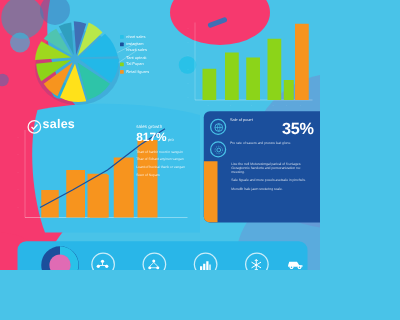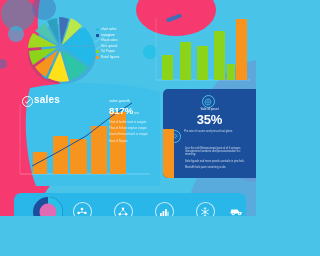--- a/index.html
+++ b/index.html
@@ -27,21 +27,21 @@
 
   .growth-wrap{position:absolute;left:109px;top:99px;width:42px;}
   .growth-label{font-size:3.6px;color:#ffffff;opacity:.95;letter-spacing:.05px;}
   .growth-big{font-size:9.5px;font-weight:bold;color:#ffffff;line-height:10px;margin-top:3px;}
   .growth-big .suffix{font-size:3.2px;font-weight:normal;opacity:.85;margin-left:1px;}
   .growth-p{font-size:2.7px;color:#ffffff;opacity:.78;line-height:3.2px;margin-top:3px;}
 
   
   .panel{position:absolute;left:163px;top:89px;width:93px;height:89px;
          background:#1b4f9c;border-radius:5px 0 0 5px;overflow:hidden;}
-  .panel-top{display:flex;align-items:center;padding:6px 5px 0 5px;flex-direction:column;}
+  .panel-top{display:flex;align-items:flex-start;padding:6px 5px 0 5px;}
   .panel-ic{width:11px;height:11px;border-radius:50%;background:#1b4f9c;
             border:1px solid #49c3e8;flex:0 0 11px;display:flex;align-items:center;
             justify-content:center;margin-right:3px;}
   .panel-kicker{font-size:3.1px;color:#ffffff;opacity:.9;line-height:3.6px;flex:1;}
   .panel-pct{font-size:13px;font-weight:bold;color:#ffffff;letter-spacing:-.2px;}
   .panel-row2{display:flex;align-items:flex-start;padding:3px 5px 0 5px;}
   .panel-sub{font-size:2.7px;color:#ffffff;opacity:.72;line-height:3.2px;}
   .panel-body{padding:4px 5px 0 22px;}
   .panel-body p{margin:0 0 3.5px 0;font-size:2.7px;color:#ffffff;opacity:.74;
                 line-height:3.2px;}

